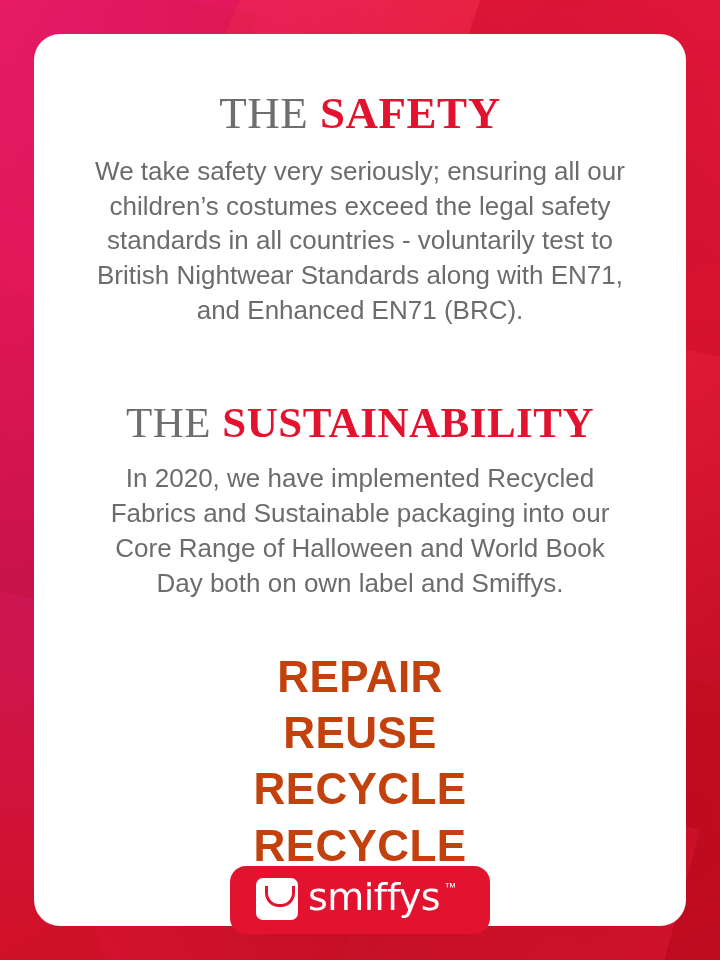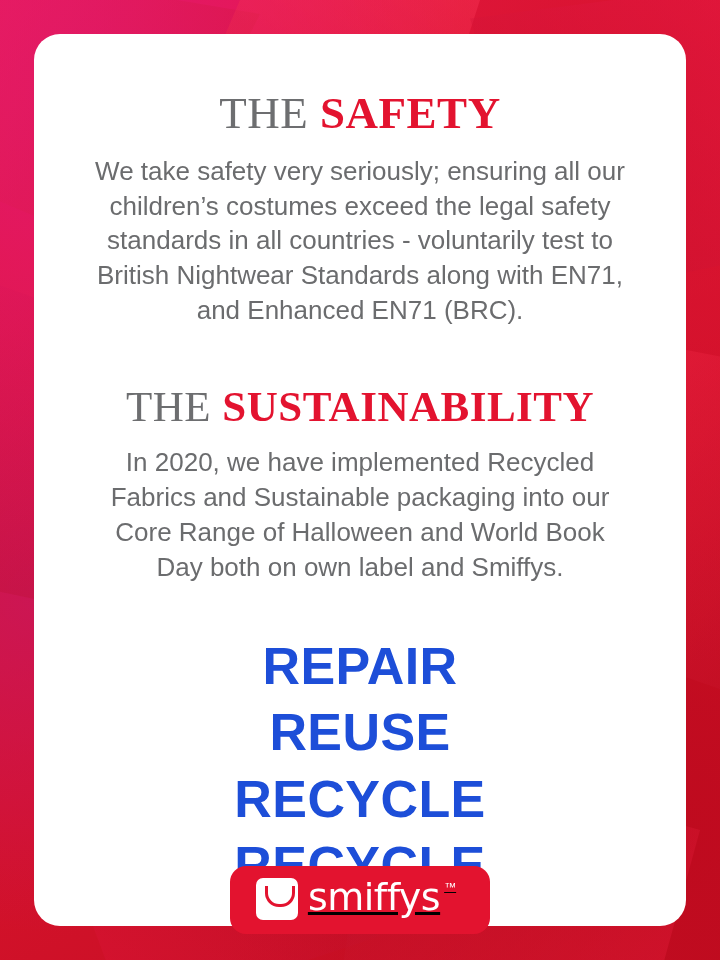--- a/index.html
+++ b/index.html
@@ -77,39 +77,39 @@
     letter-spacing: 0.5px;
     color: #6d6e70;
     font-weight: 400;
     font-family: Liberation Serif, serif;
   }
   .heading .accent {
     color: #e3132f;
     font-weight: 700;
   }
   .heading-safety { margin-top: 16px; }
-  .heading-sustainability { margin-top: 0; font-size: 43px; }
+  .heading-sustainability { margin-top: 16px; font-size: 43px; }
 
   .body-copy {
     margin: 16px auto 0 auto;
     max-width: 540px;
     font-size: 26px;
     line-height: 1.34;
     color: #6b6c6e;
     font-weight: 400;
   }
 
   .spacer-a { height: 56px; }
   .spacer-b { height: 48px; }
 
   .slogan {
     margin: 0 auto;
-    color: #1d4ed8;
+    color: #c2410c;
     font-weight: 700;
-    font-size: 52px;
+    font-size: 44px;
     line-height: 1.28;
     letter-spacing: 0.4px;
   }
 
   .footer {
     position: absolute;
     left: 0;
     right: 0;
     bottom: 26px;
     text-align: center;
@@ -117,21 +117,20 @@
 
   .logo-pill {
     display: inline-flex;
     align-items: center;
     justify-content: center;
     gap: 10px;
     background: #e3132f;
     border-radius: 16px;
     padding: 12px 34px 14px 26px;
     position: relative;
-    text-decoration: underline;
   }
 
   .logo-mark {
     width: 42px;
     height: 42px;
     border-radius: 7px;
     background: #ffffff;
     position: relative;
     flex: none;
   }

